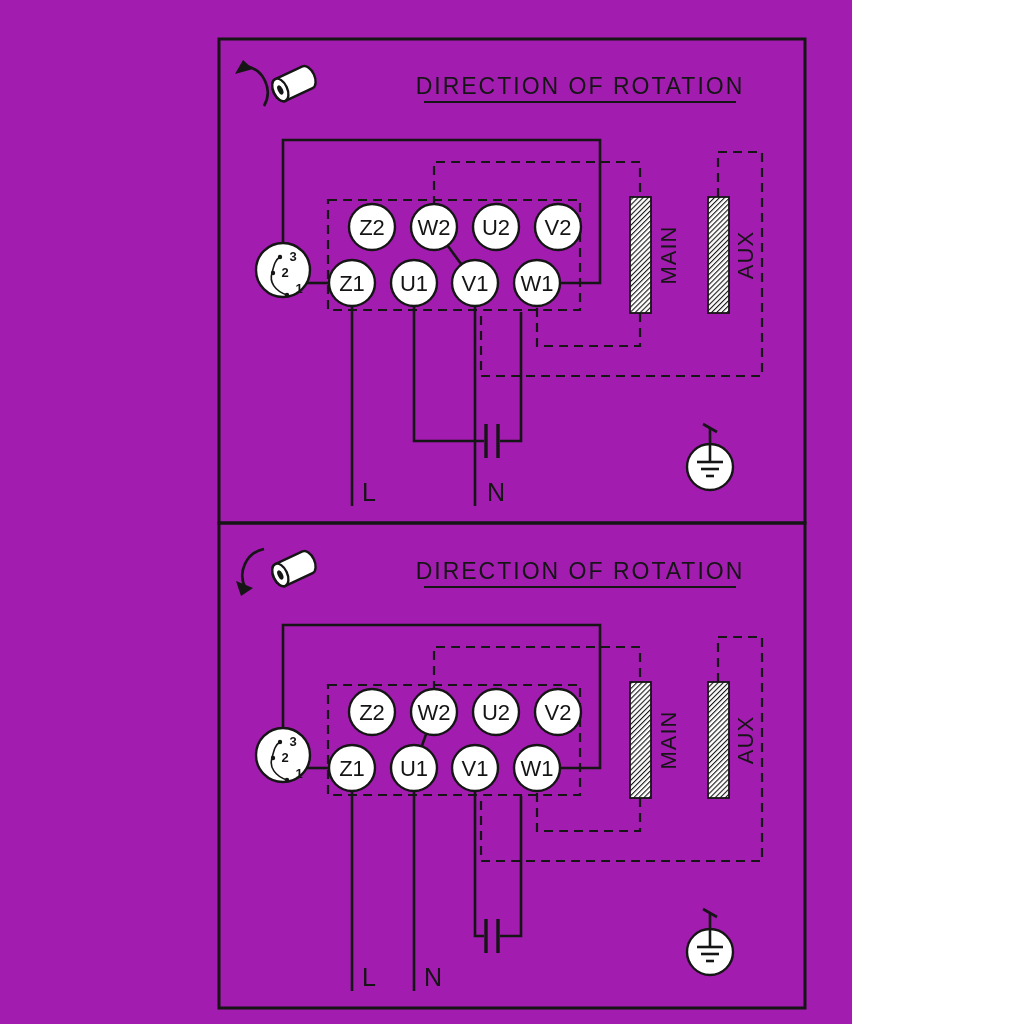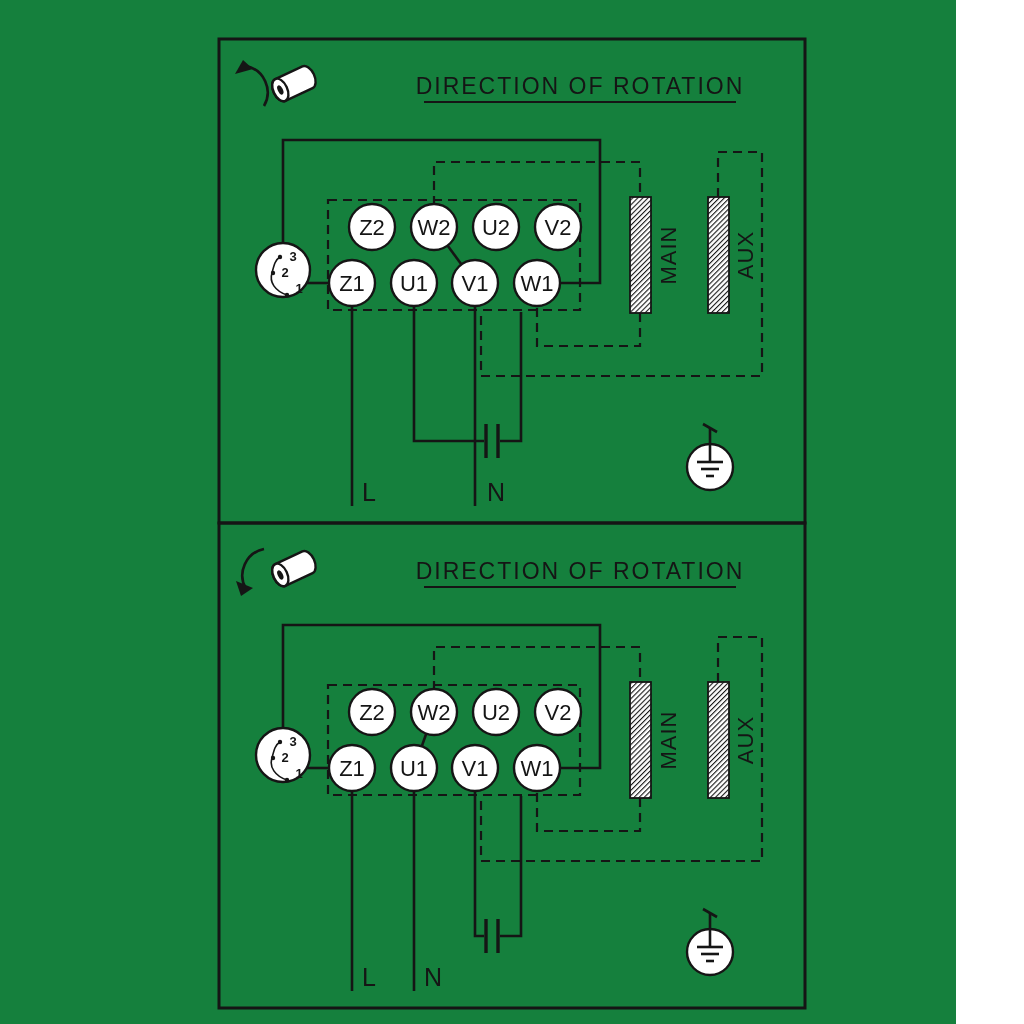--- a/index.html
+++ b/index.html
@@ -1,17 +1,17 @@
 <!DOCTYPE html>
 <html><head>
 <meta charset="utf-8">
 <style>
   html,body{margin:0;padding:0;background:#ffffff;}
   .canvas{
-    width:956px;height:1024px;position:relative;background:#15803d;
+    width:852px;height:1024px;position:relative;background:#a21caf;
     font-family:"Liberation Sans",sans-serif;
   }
   svg{position:absolute;left:0;top:0;}
   .border{fill:none;stroke:#151515;stroke-width:3;}
   .wire{fill:none;stroke:#151515;stroke-width:2.6;}
   .dash{fill:none;stroke:#151515;stroke-width:2.2;stroke-dasharray:9 6;}
   .shape{fill:#ffffff;stroke:#151515;stroke-width:2.4;}
   .shapef{fill:#151515;stroke:none;}
   .plate{stroke:#151515;stroke-width:3.4;}
   .underline{stroke:#151515;stroke-width:2.2;}

